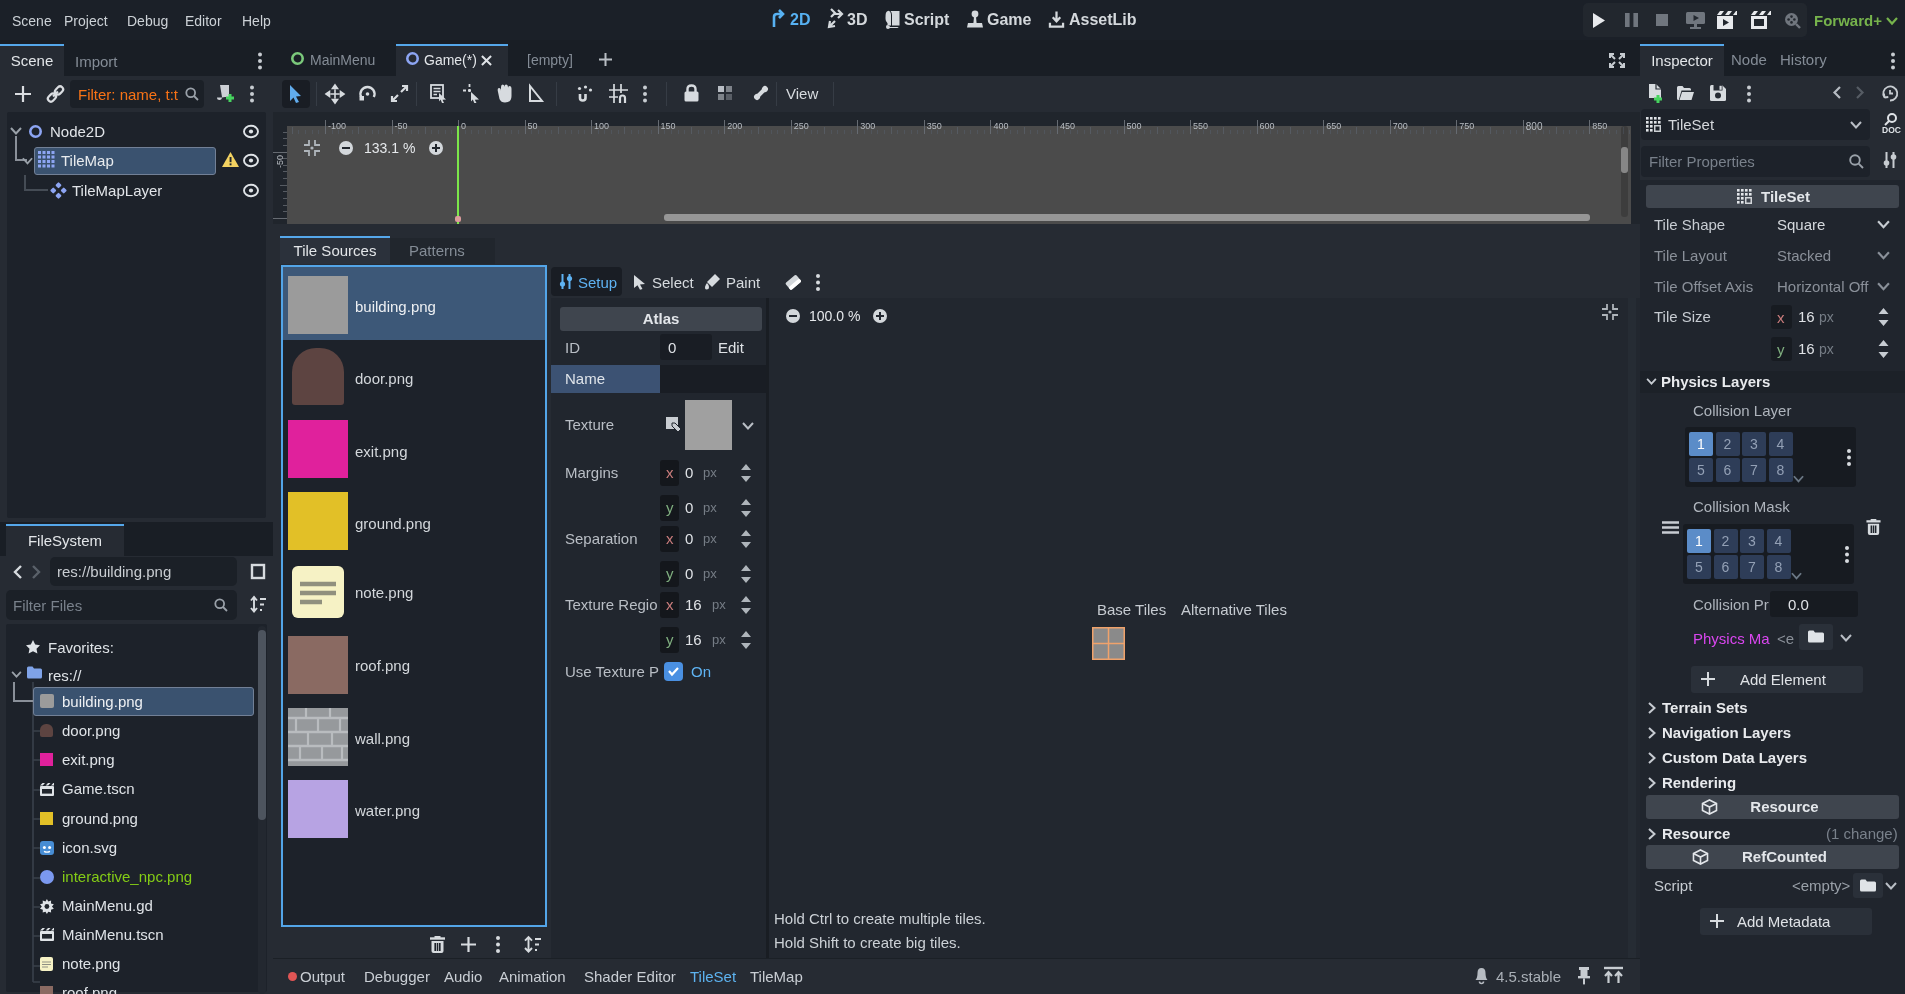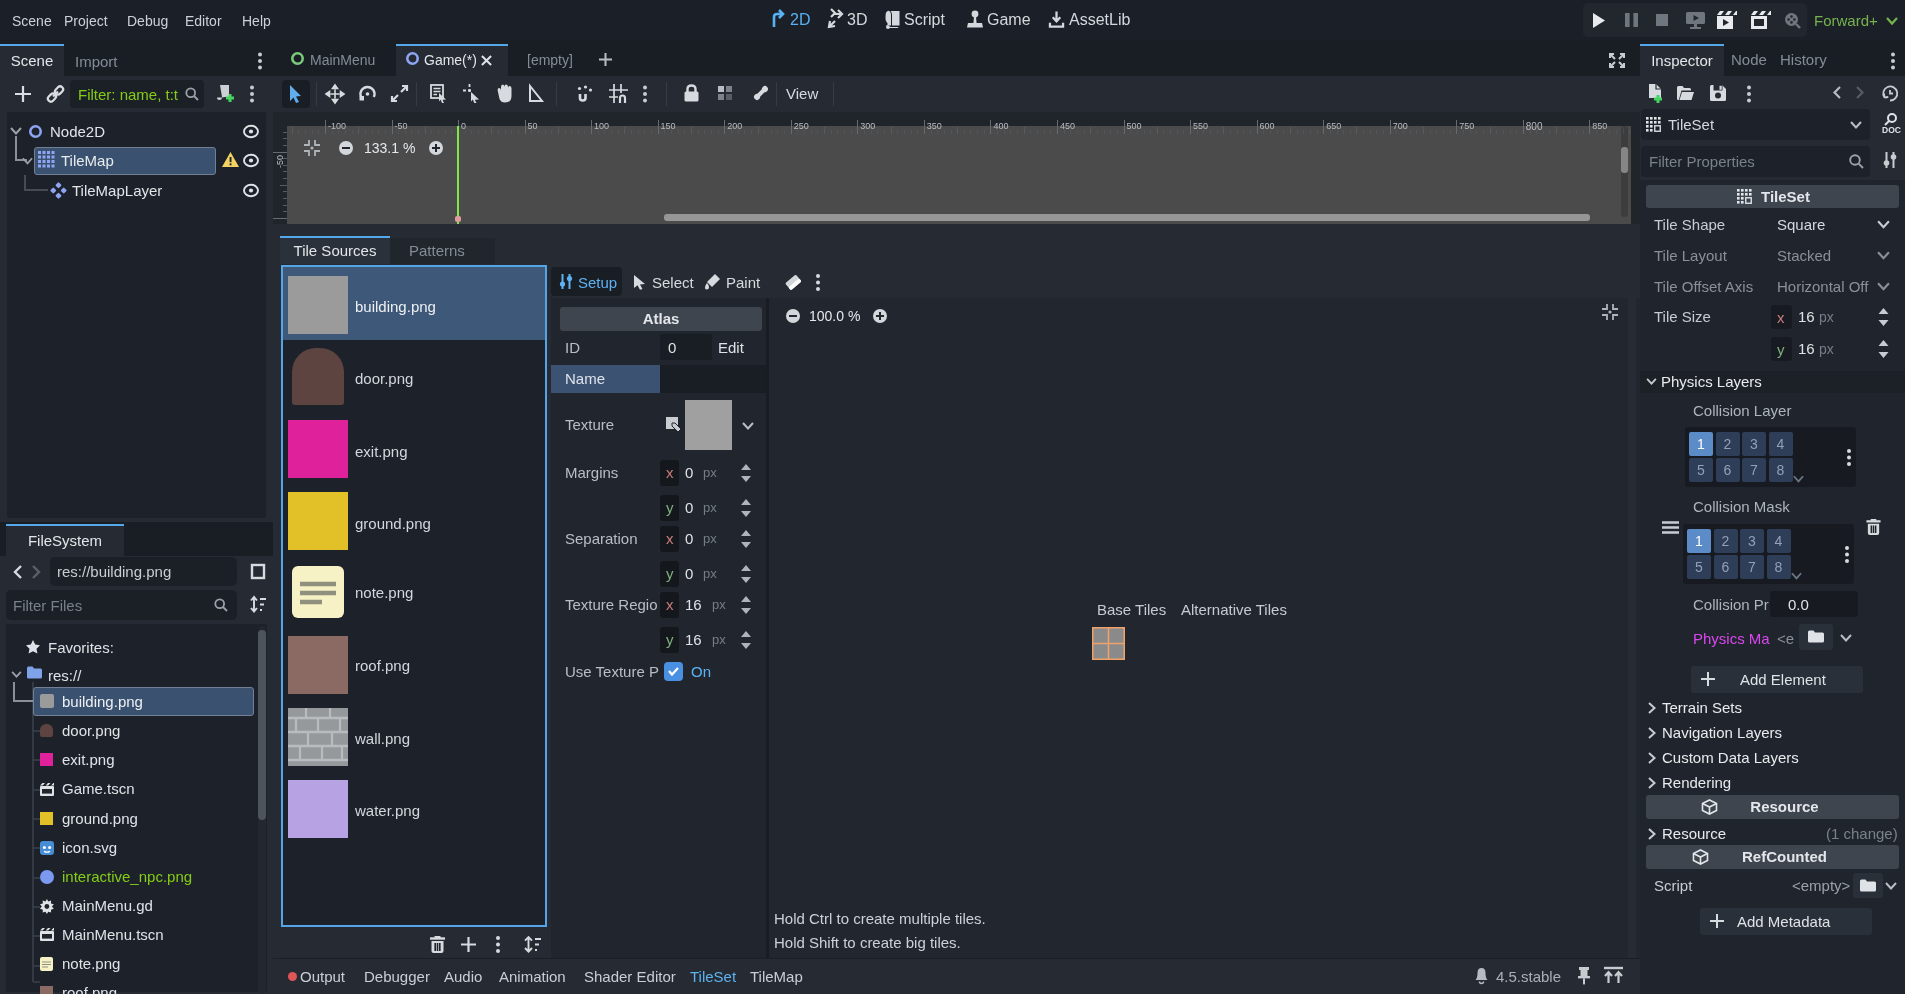--- a/index.html
+++ b/index.html
@@ -1,20 +1,20 @@
 <!DOCTYPE html>
 <html><head>
 <meta charset="utf-8">
 <style>
 *{margin:0;padding:0;box-sizing:border-box}
 html,body{width:1905px;height:994px;background:#14171c;font-family:"Liberation Sans",sans-serif}
 #root{position:relative;width:1905px;height:994px;background:#1f242c;overflow:hidden;color:#d6dade;font-size:15px}
 .abs{position:absolute}
 .txt{position:absolute;white-space:nowrap;line-height:1}
-.bold{font-weight:normal}
+.bold{font-weight:bold}
 .panel{background:#262b33}
 .dark{background:#1d222a}
 .input{position:absolute;background:#1b2027;border-radius:4px}
 .cat{position:absolute;background:#3f454e;border-radius:3px;text-align:center;font-weight:bold;color:#e3e6ea}
 .tab-on{position:absolute;background:#262b33;border-top:2px solid #55a7ea;color:#e3e6e9;text-align:center}
 .tab-off{position:absolute;color:#848c96;text-align:center}
 svg{position:absolute;overflow:visible}
 </style>
 </head>
 <body>
@@ -104,21 +104,21 @@
         <path d="M9 1 L9 17 M1 9 L17 9" stroke="#dadde1" stroke-width="2.2"></path>
       </svg>
 <svg style="left:47px;top:86px" width="17" height="16" viewBox="0 0 17 16">
         <g transform="rotate(-45 8.5 8)" stroke="#dadde1" stroke-width="2.2" fill="none">
           <rect x="-1" y="5" width="9" height="6" rx="3"></rect>
           <rect x="9" y="5" width="9" height="6" rx="3"></rect>
           <path d="M5 8 L12 8"></path>
         </g>
       </svg>
 <div class="input" style="left:70px;top:80px;width:134px;height:28px"></div>
-<div class="txt" style="left:78px;top:87px;color:#84cc16">Filter: name, t:t</div>
+<div class="txt" style="left:78px;top:87px;color:#f97316">Filter: name, t:t</div>
 <svg style="left:185px;top:87px" width="14" height="14" viewBox="0 0 14 14">
         <circle cx="5.7" cy="5.7" r="4.4" fill="none" stroke="#9aa1a9" stroke-width="1.8"></circle>
         <path d="M9 9 L13 13" stroke="#9aa1a9" stroke-width="1.8"></path>
       </svg>
 <svg style="left:216px;top:84px" width="20" height="20" viewBox="0 0 20 20">
         <path d="M4 1 L13 1 L13 13 L6 13 M4 1 Q6 3 6 5 L6 13 M6 13 Q6 16 3.5 16 Q1 16 1 13.5 L9 13.5" fill="#ccd0d5"></path>
         <path d="M14 10 L14 18 M10 14 L18 14" stroke="#46d35f" stroke-width="3"></path>
       </svg>
 <svg style="left:250px;top:85px" width="4" height="18" viewBox="0 0 4 18">
         <circle cx="2" cy="2.5" r="2" fill="#c7ccd1"></circle>

